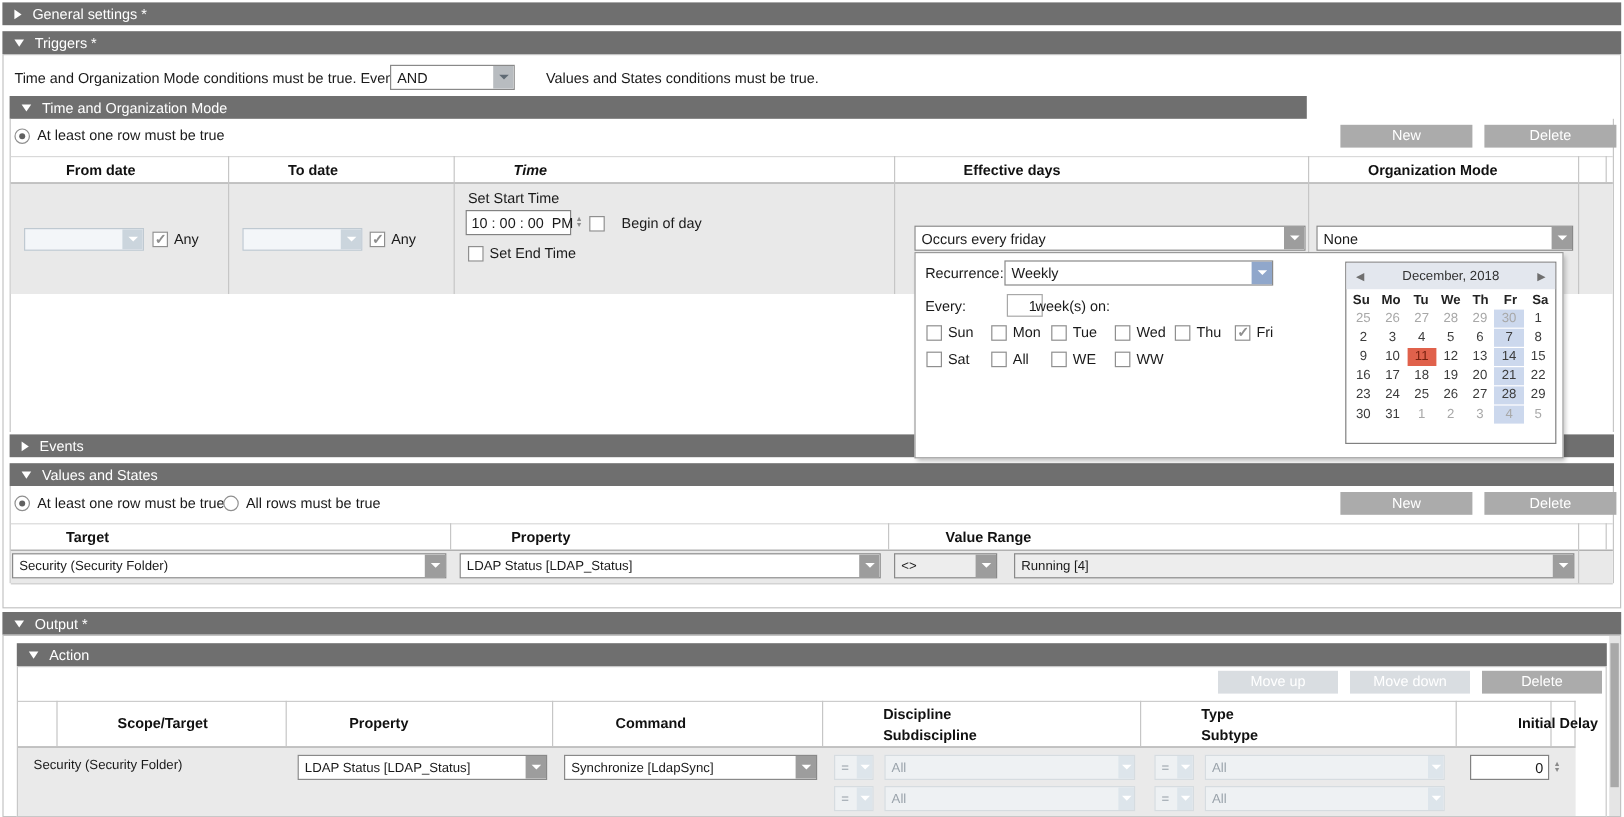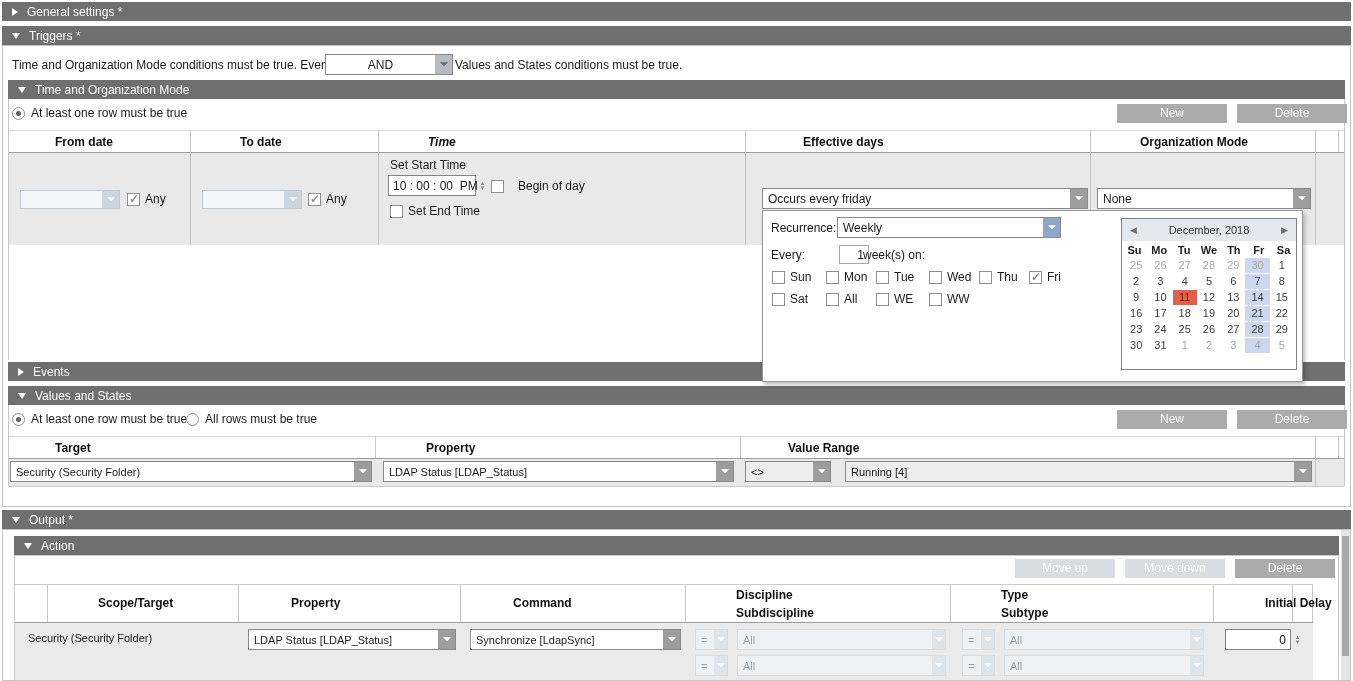--- a/index.html
+++ b/index.html
@@ -81,27 +81,27 @@
     <span>General settings *</span>
   </div>
 
   <div class="band" style="left:2px;top:26px;width:1349px;">
     <span class="tri tri-d"></span>
     <span>Triggers *</span>
   </div>
   <div class="panel" style="left:2px;top:45px;width:1349px;height:462px;"></div>
 
   <span class="txt" style="left:12px;top:58px;">Time and Organization Mode conditions must be true. Events</span>
-  <div class="combo and-style" style="left:325px;top:54px;width:128px;height:21px;text-align:center;">
+  <div class="combo and-style" style="left:325px;top:54px;width:104px;height:21px;">
     <span class="combo-txt">AND</span>
     <span class="combo-arr"></span>
   </div>
   <span class="txt" style="left:455px;top:58px;">Values and States conditions must be true.</span>
 
-  <div class="band" style="left:8px;top:80px;width:1337px;">
+  <div class="band" style="left:8px;top:80px;width:1081px;">
     <span class="tri tri-d"></span>
     <span>Time and Organization Mode</span>
   </div>
   <div class="vline" style="left:8px;top:99px;height:261px;"></div>
   <div class="vline" style="left:1344px;top:99px;height:261px;"></div>
 
   <label class="radrow" style="left:12px;top:106px;">
     <span class="rad checked"></span>
     <span>At least one row must be true</span>
   </label>

